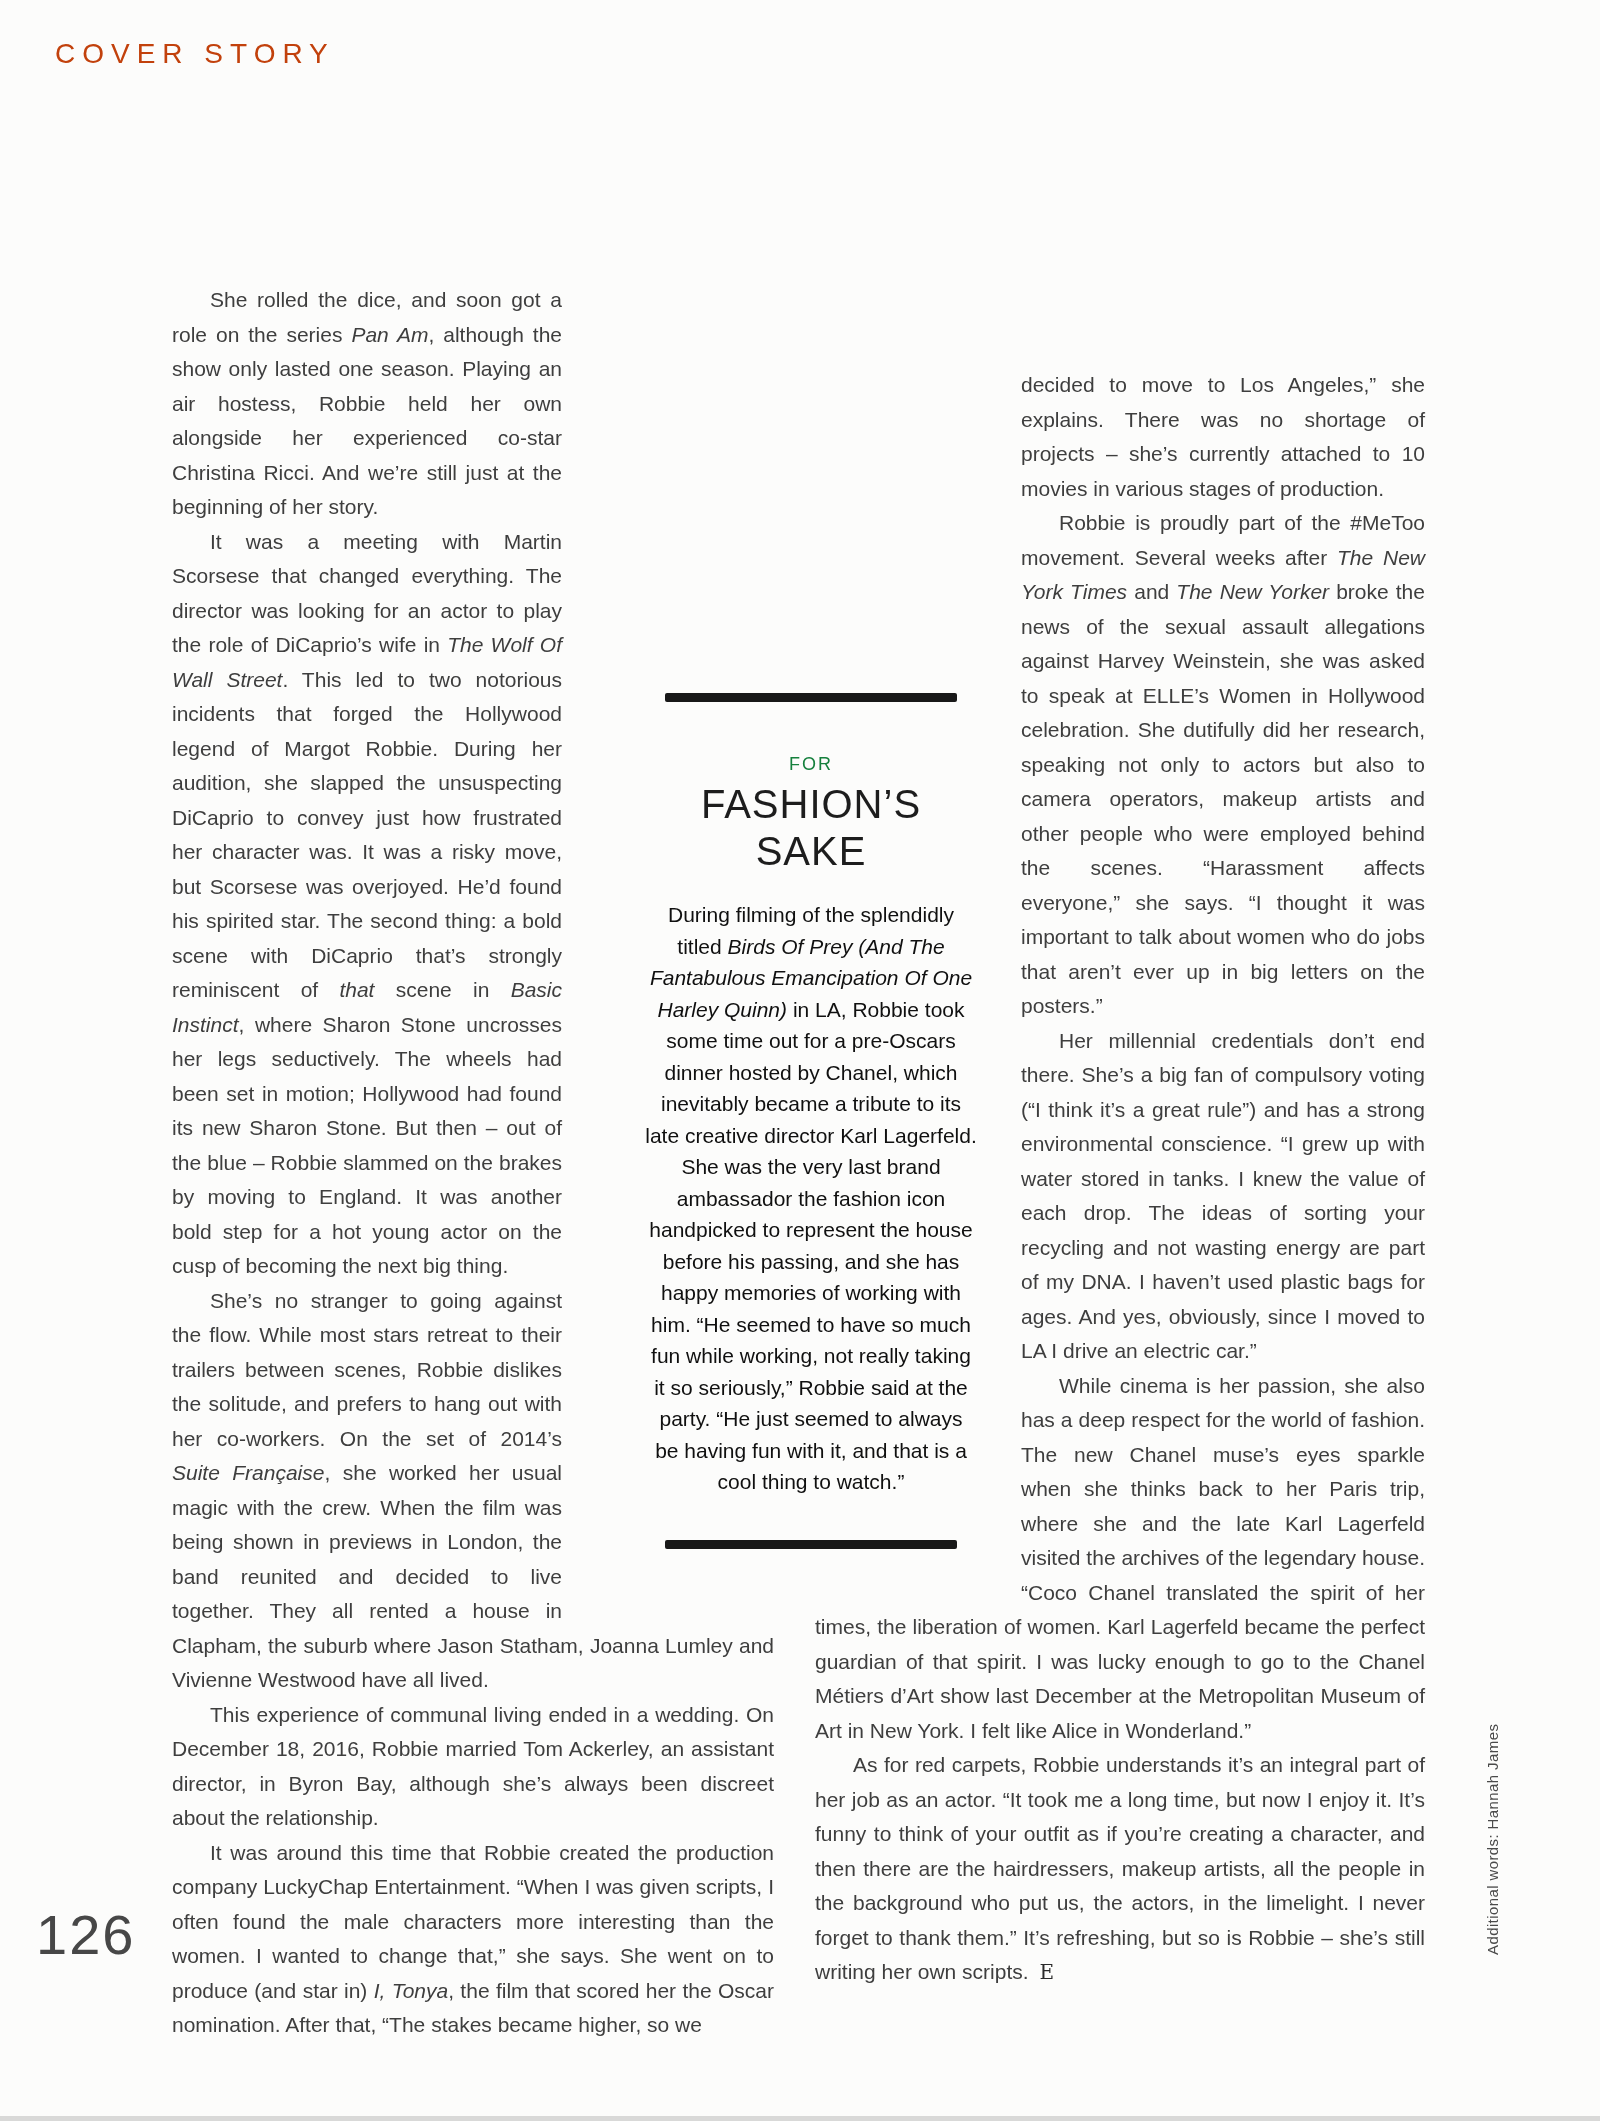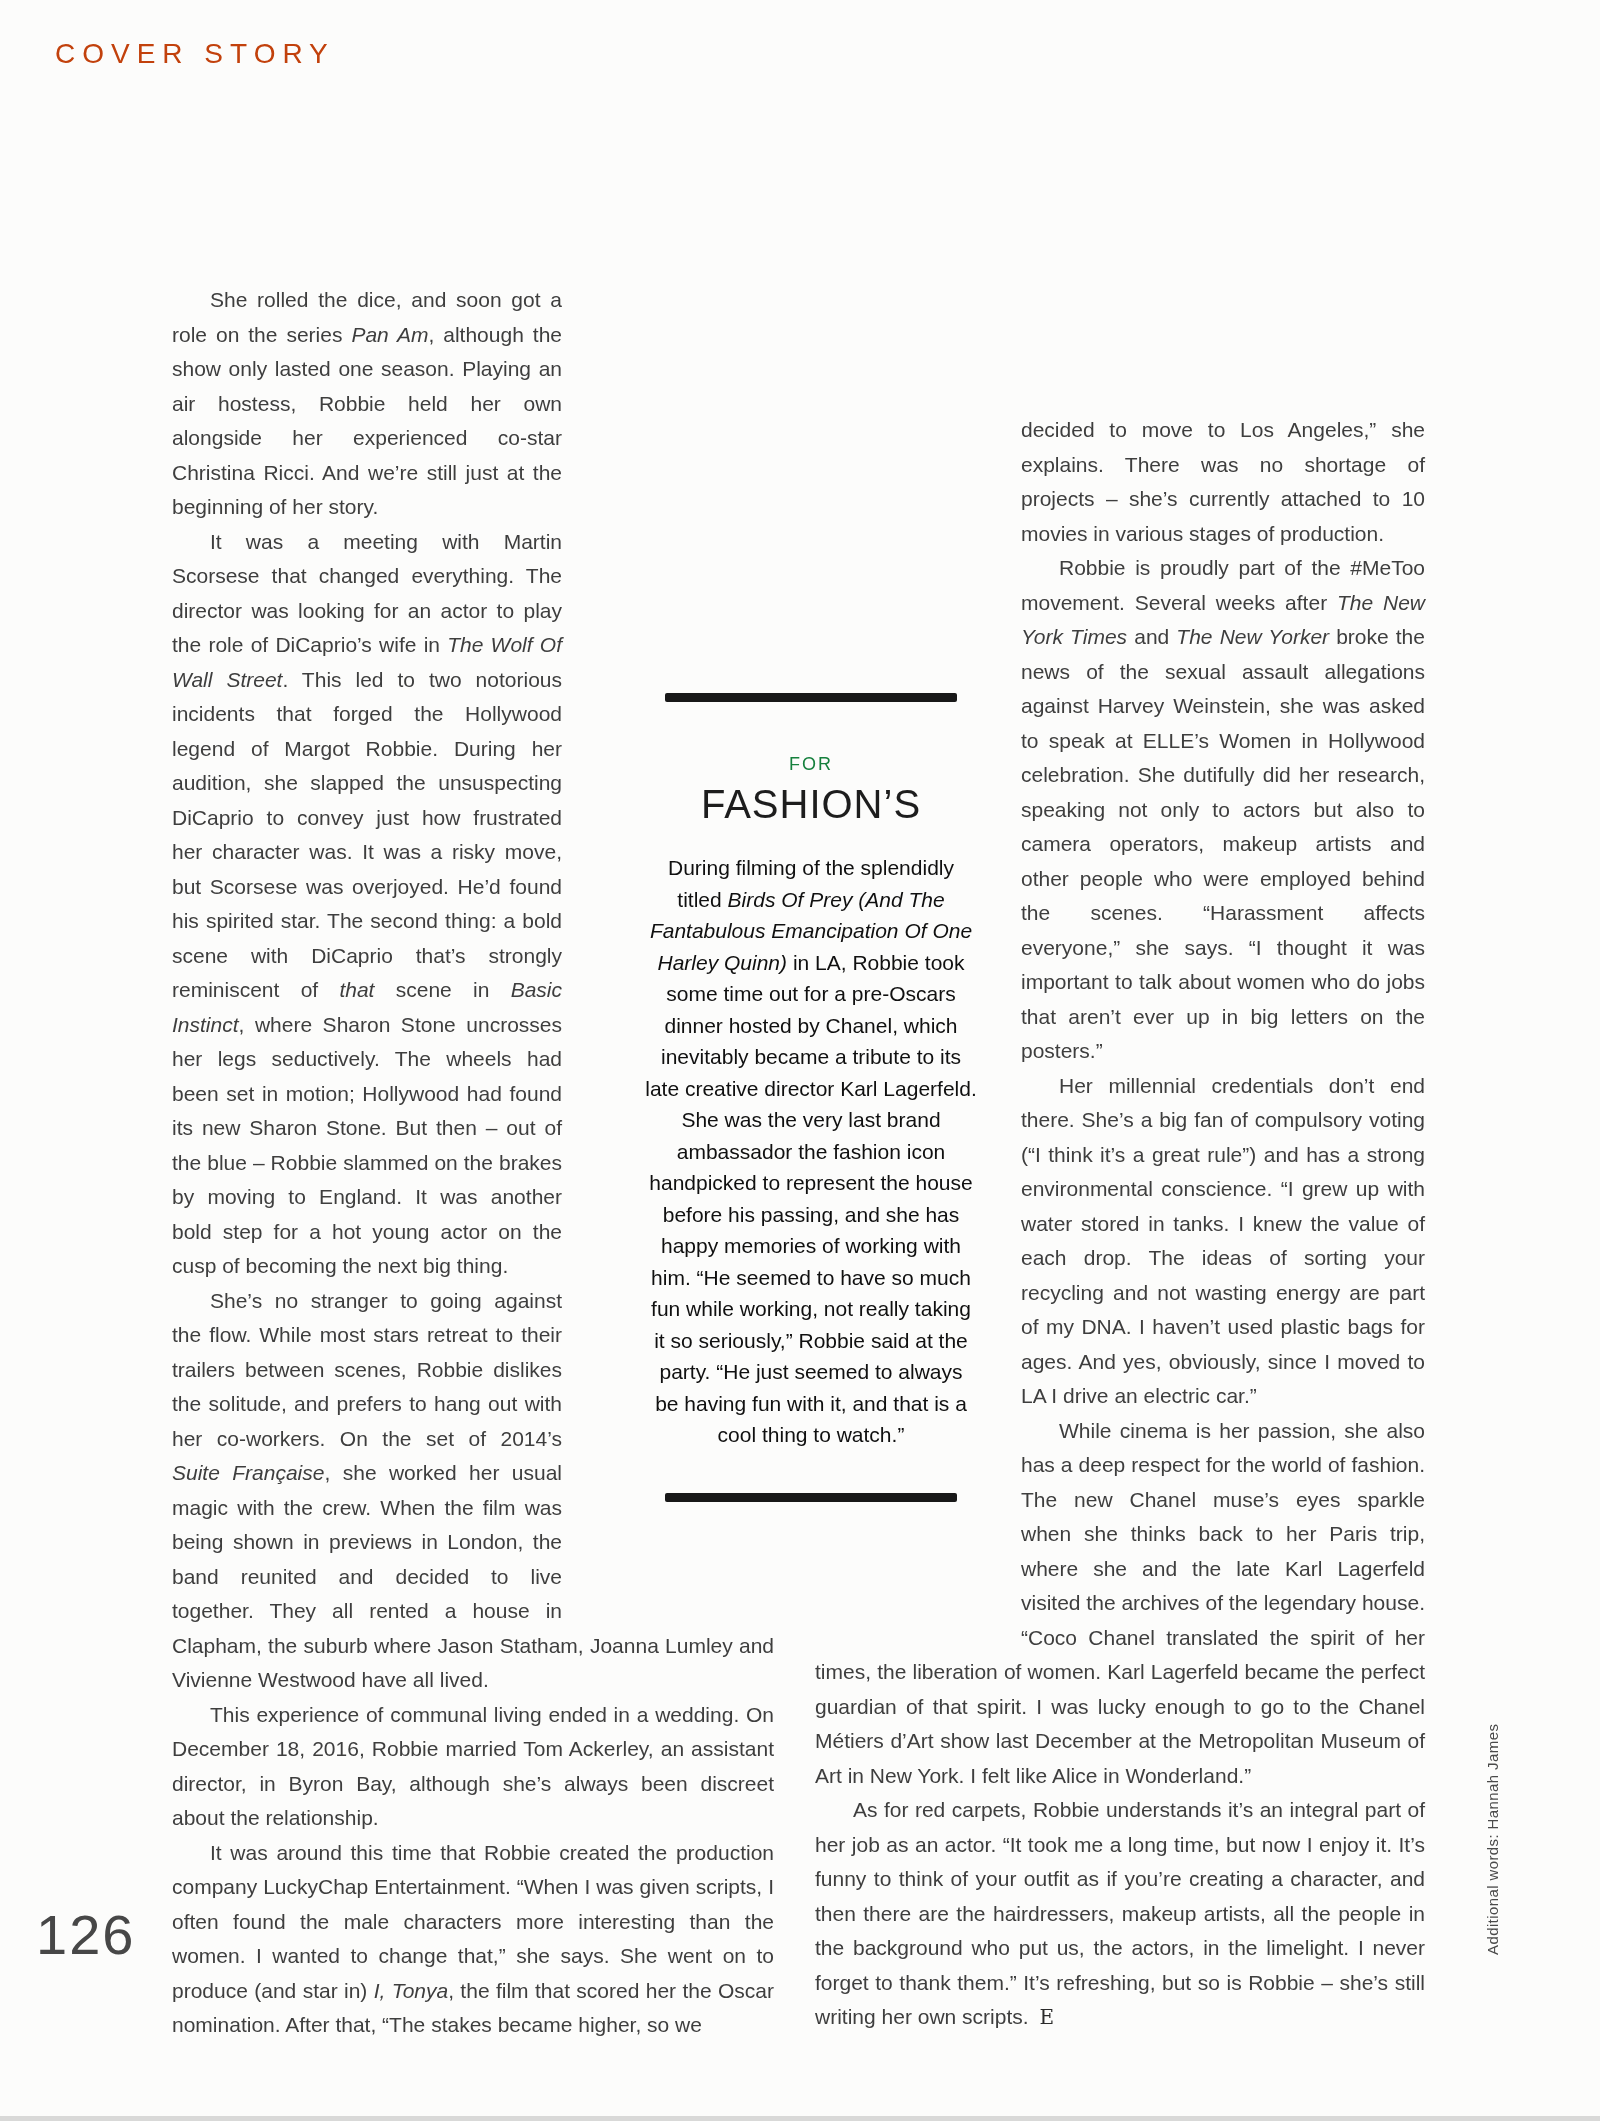--- a/index.html
+++ b/index.html
@@ -17,21 +17,21 @@
     font-weight:400;color:#c2410c;
   }
   
   .col{
     position:absolute;
     font-size:21px;line-height:34.5px;
     text-align:justify;
     color:#3e3e3e;
   }
   .col-left{left:172px;top:283px;width:602px;}
-  .col-right{left:815px;top:368px;width:610px;margin-top:45px;}
+  .col-right{left:815px;top:368px;width:610px;}
   .para{margin:0;}
   .para.indent{text-indent:38px;}
   .spacer-right{float:right;width:212px;height:930px;margin-top:397px;}
   .spacer-left{float:left;width:206px;height:930px;margin-top:312px;}
   i{font-style:italic;}
   .endmark{
     font-family:"DejaVu Serif","Liberation Serif",serif;
     font-style:normal;color:#2a2a2a;padding-left:5px;font-size:20px;
   }
   
@@ -94,20 +94,21 @@
         <p class="para indent"><span>Her millennial credentials don’t end there. She’s a big fan of compulsory voting (“I think it’s a great rule”) and has a strong environmental conscience. “I grew up with water stored in tanks. I knew the value of each drop. The ideas of sorting your recycling and not wasting energy are part of my DNA. I haven’t used plastic bags for ages. And yes, obviously, since I moved to LA I drive an electric car.”</span></p>
         <p class="para indent"><span>While cinema is her passion, she also has a deep respect for the world of fashion. The new Chanel muse’s eyes sparkle when she thinks back to her Paris trip, where she and the late Karl Lagerfeld visited the archives of the legendary house. “Coco Chanel translated the spirit of her times, the liberation of women. Karl Lagerfeld became the perfect guardian of that spirit. I was lucky enough to go to the Chanel Métiers d’Art show last December at the Metropolitan Museum of Art in New York. I felt like Alice in Wonderland.”</span></p>
         <p class="para indent"><span>As for red carpets, Robbie understands it’s an integral part of her job as an actor. “It took me a long time, but now I enjoy it. It’s funny to think of your outfit as if you’re creating a character, and then there are the hairdressers, makeup artists, all the people in the background who put us, the actors, in the limelight. I never forget to thank them.” It’s refreshing, but so is Robbie – she’s still writing her own scripts. </span><span class="endmark">E</span></p>
       </div>
   </div>
 
   <div class="fashion-box">
     <div class="box-bar"></div>
     <div class="box-title-small">FOR</div>
     <div class="box-title-big">FASHION’S</div>
+    <div class="box-title-big">SAKE</div>
     <div class="box-body"><span>During filming of the splendidly titled </span><i>Birds Of Prey (And The Fantabulous Emancipation Of One Harley Quinn)</i><span> in LA, Robbie took some time out for a pre-Oscars dinner hosted by Chanel, which inevitably became a tribute to its late creative director Karl Lagerfeld. She was the very last brand ambassador the fashion icon handpicked to represent the house before his passing, and she has happy memories of working with him. “He seemed to have so much fun while working, not really taking it so seriously,” Robbie said at the party. “He just seemed to always be having fun with it, and that is a cool thing to watch.”</span></div>
     <div class="box-bar bottom"></div>
   </div>
 
   <div class="vertical-credit">Additional words: Hannah James</div>
 
   <div class="page-number">126</div>
 
   <div class="bottom-edge"></div>
 

